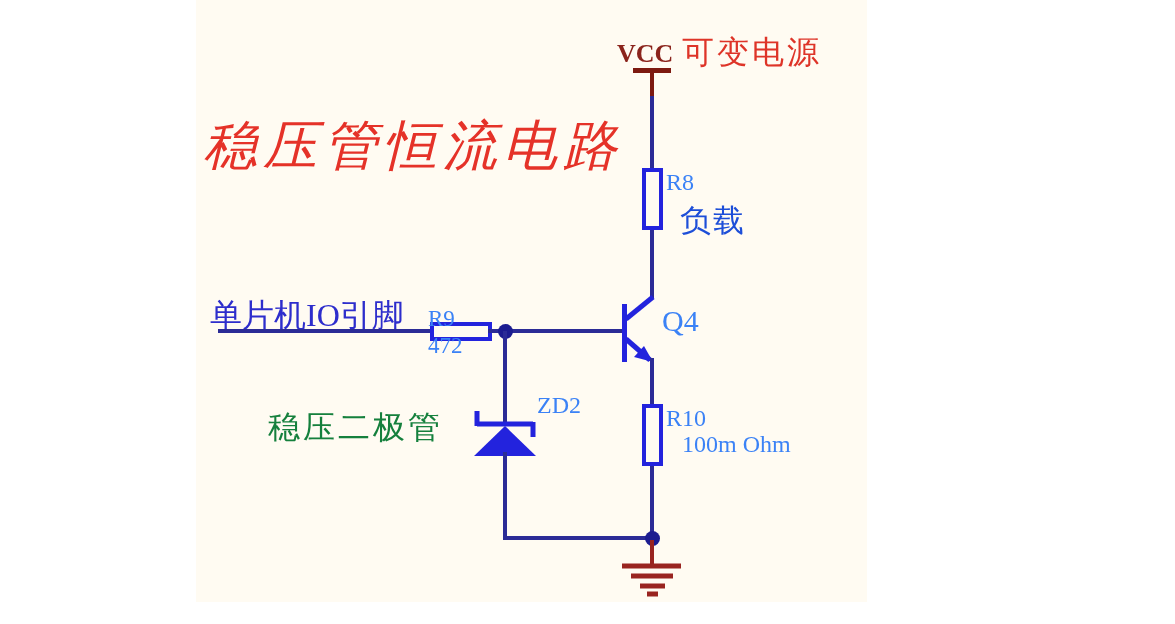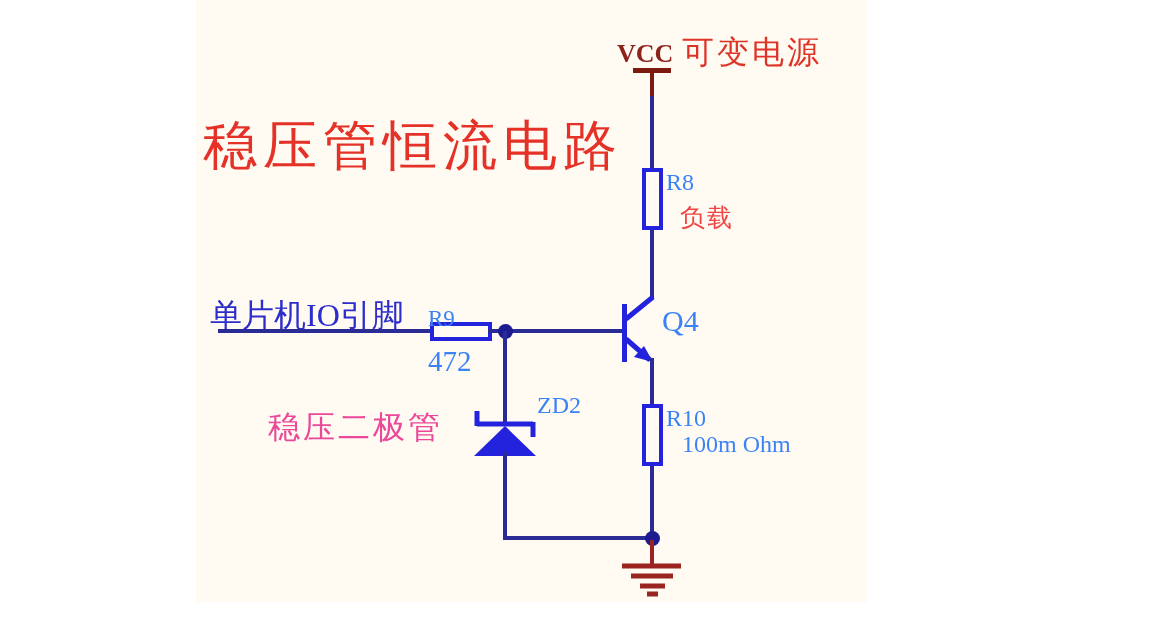--- a/index.html
+++ b/index.html
@@ -26,51 +26,51 @@
     background:#1c1c90;
   }
   
   .t{position:absolute;white-space:nowrap;line-height:1.05;}
   .title{font-size:54px;letter-spacing:6px;color:#e53228;}
   .vcc{font-size:26px;font-weight:bold;color:#8b241c;}
   .vccdesc{font-size:32px;letter-spacing:3px;color:#de3428;}
   .ref{font-size:24px;color:#3b82f6;font-family:Liberation Serif, serif;}
   .cnblue{color:#2d2dcc;}
   .io{font-size:32px;}
-  .big{font-size:25px;letter-spacing:2px;color:#ef4444;}
-  .zlabel{font-size:32px;letter-spacing:3px;color:#ec4899;}
+  .big{font-size:31px;letter-spacing:2px;color:#1d4ed8;}
+  .zlabel{font-size:32px;letter-spacing:3px;color:#15803d;}
   .powerbar{position:absolute;left:633px;top:68px;width:38px;height:5px;background:#7d1a10;}
   svg{position:absolute;overflow:visible;}
 </style>
 </head>
 <body>
 
 <div class="canvas"></div>
 
-<div class="t title abs" style="left:203px;top:118px;">稳压管恒流电路</div>
+<div class="t title abs" style="left:203px;top:118px;font-style:italic;">稳压管恒流电路</div>
 
 <div class="t vcc abs" style="left:617px;top:40px;">VCC</div>
 <div class="t vccdesc abs" style="left:682px;top:36px;">可变电源</div>
 <div class="powerbar"></div>
 <div class="wire maroon" style="left:650px;top:70px;width:4px;height:28px;"></div>
 
 <div class="wire" style="left:650px;top:96px;width:4px;height:72px;"></div>
 
 <div class="res" style="left:642px;top:168px;width:13px;height:54px;"></div>
 <div class="t ref abs" style="left:666px;top:170px;">R8</div>
 <div class="t big abs" style="left:680px;top:205px;">负载</div>
 
 <div class="wire" style="left:650px;top:230px;width:4px;height:68px;"></div>
 
 <div class="t io cnblue abs" style="left:210px;top:299px;">单片机IO引脚</div>
 <div class="wire" style="left:218px;top:329px;width:212px;height:4px;"></div>
 
 <div class="res" style="left:430px;top:322px;width:54px;height:11px;"></div>
 <div class="t ref abs" style="left:428px;top:307px;font-size:23px;">R9</div>
-<div class="t ref abs" style="left:428px;top:346px;font-size:29px;">472</div>
+<div class="t ref abs" style="left:428px;top:334px;font-size:23px;">472</div>
 
 <div class="wire" style="left:488px;top:329px;width:136px;height:4px;"></div>
 <div class="dot" style="left:498px;top:324px;"></div>
 
 <svg style="left:600px;top:290px;" width="70" height="80" viewBox="0 0 70 80">
   <rect x="22" y="14" width="5" height="58" fill="#2323dd"></rect>
   <line x1="26" y1="29" x2="53" y2="7" stroke="#2323dd" stroke-width="5"></line>
   <line x1="26" y1="49" x2="50" y2="70" stroke="#2323dd" stroke-width="5"></line>
   <polygon points="53,72 44,56 34,67" fill="#2323dd"></polygon>
 </svg>

